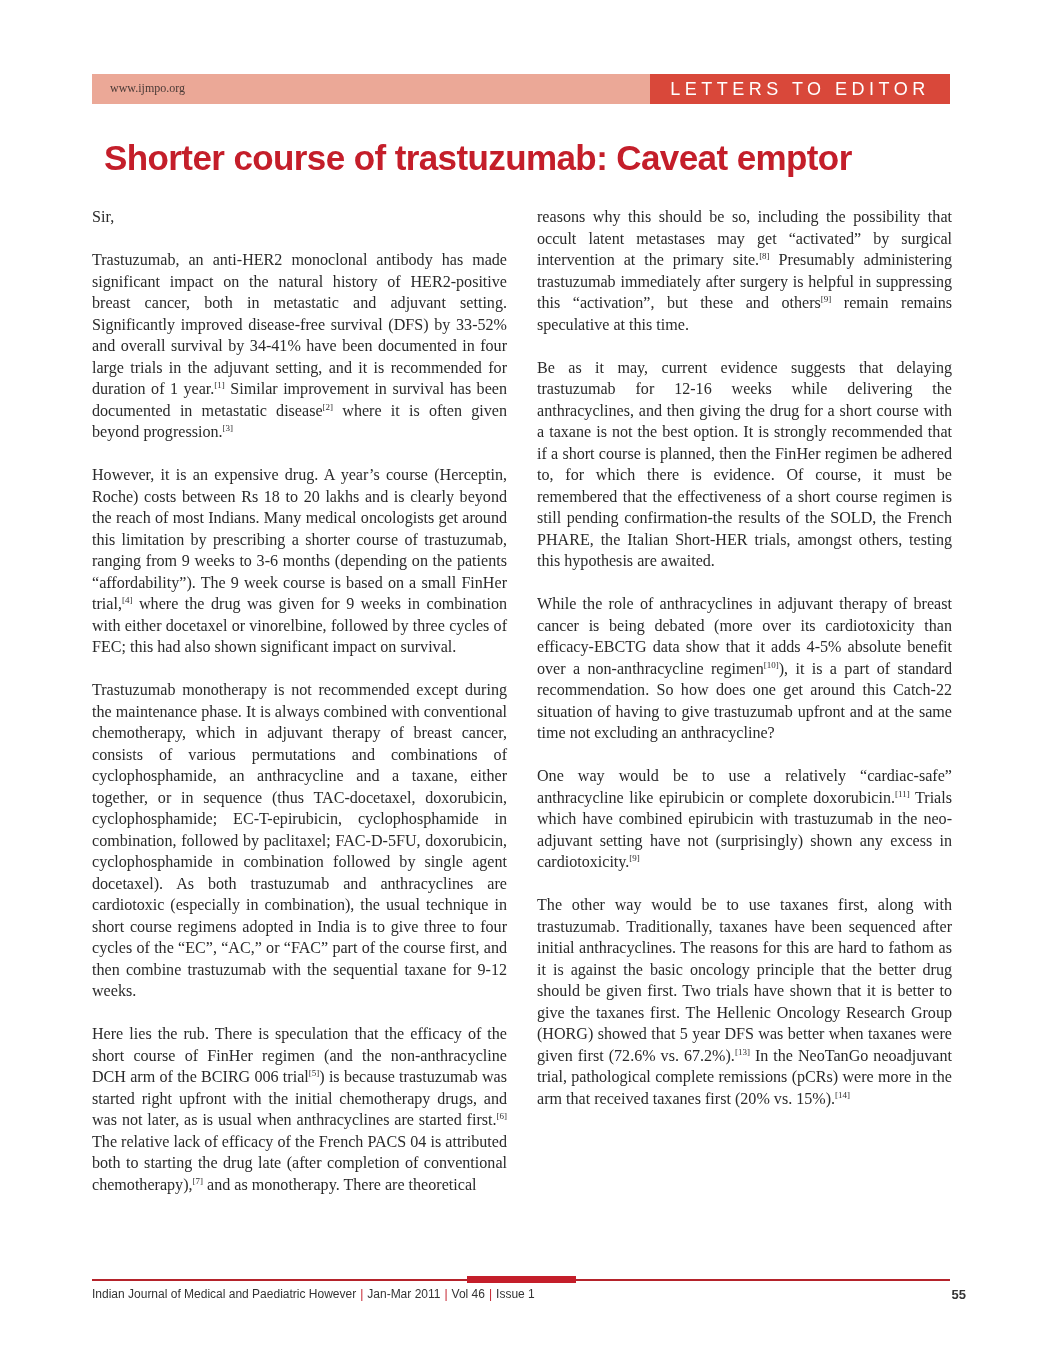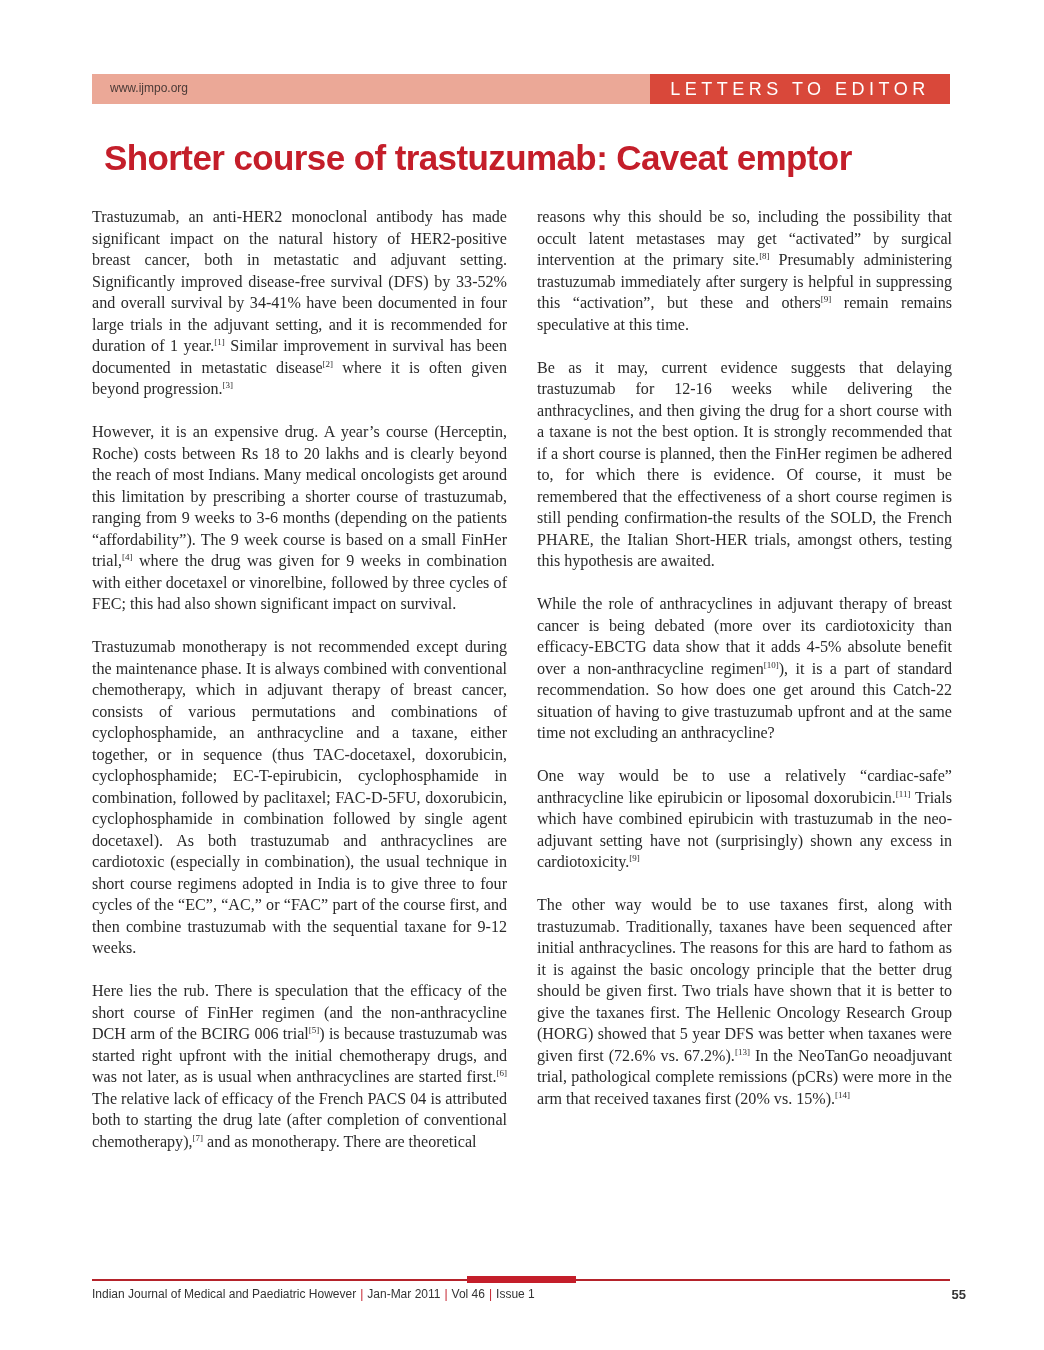--- a/index.html
+++ b/index.html
@@ -3,21 +3,21 @@
 <meta charset="utf-8">
 <style>
   html, body { margin: 0; padding: 0; background: #ffffff; }
   body { width: 1044px; height: 1350px; position: relative; overflow: hidden; }
   .header-band {
     position: absolute; left: 92px; top: 74px; width: 858px; height: 30px;
     background: #eba897;
   }
   .site-url {
     position: absolute; left: 18px; top: 7px;
-    font-family: Liberation Sans, sans-serif; font-size: 12px; color: #4a3a36;
+    font-family: Liberation Serif, serif; font-size: 12px; color: #4a3a36;
   }
   .section-label {
     position: absolute; right: 0; top: 0; height: 30px; width: 300px;
     background: #d9483a; color: #ffffff;
     font-family: "Liberation Sans", sans-serif; font-size: 18px;
     letter-spacing: 4.5px; line-height: 30px; text-align: center;
   }
   .title {
     position: absolute; left: 92px; top: 126px; margin: 12px;
     font-family: "Liberation Sans", sans-serif; font-weight: bold; font-size: 35px;
@@ -53,34 +53,35 @@
 <body>
 
 <div class="header-band">
   <span class="site-url">www.ijmpo.org</span>
   <div class="section-label">LETTERS TO EDITOR</div>
 </div>
 
 <h1 class="title">Shorter course of trastuzumab: Caveat emptor</h1>
 
 <div class="col col-left">
+  <p>Sir,</p>
   <div>
       <p><span>Trastuzumab, an anti-HER2 monoclonal antibody has made significant impact on the natural history of HER2-positive breast cancer, both in metastatic and adjuvant setting. Significantly improved disease-free survival (DFS) by 33-52% and overall survival by 34-41% have been documented in four large trials in the adjuvant setting, and it is recommended for duration of 1 year.</span><sup>[1]</sup><span> Similar improvement in survival has been documented in metastatic disease</span><sup>[2]</sup><span> where it is often given beyond progression.</span><sup>[3]</sup></p>
       <p><span>However, it is an expensive drug. A year’s course (Herceptin, Roche) costs between Rs 18 to 20 lakhs and is clearly beyond the reach of most Indians. Many medical oncologists get around this limitation by prescribing a shorter course of trastuzumab, ranging from 9 weeks to 3-6 months (depending on the patients “affordability”). The 9 week course is based on a small FinHer trial,</span><sup>[4]</sup><span> where the drug was given for 9 weeks in combination with either docetaxel or vinorelbine, followed by three cycles of FEC; this had also shown significant impact on survival.</span></p>
       <p><span>Trastuzumab monotherapy is not recommended except during the maintenance phase. It is always combined with conventional chemotherapy, which in adjuvant therapy of breast cancer, consists of various permutations and combinations of cyclophosphamide, an anthracycline and a taxane, either together, or in sequence (thus TAC-docetaxel, doxorubicin, cyclophosphamide; EC-T-epirubicin, cyclophosphamide in combination, followed by paclitaxel; FAC-D-5FU, doxorubicin, cyclophosphamide in combination followed by single agent docetaxel). As both trastuzumab and anthracyclines are cardiotoxic (especially in combination), the usual technique in short course regimens adopted in India is to give three to four cycles of the “EC”, “AC,” or “FAC” part of the course first, and then combine trastuzumab with the sequential taxane for 9-12 weeks.</span></p>
       <p class="last"><span>Here lies the rub. There is speculation that the efficacy of the short course of FinHer regimen (and the non-anthracycline DCH arm of the BCIRG 006 trial</span><sup>[5]</sup><span>) is because trastuzumab was started right upfront with the initial chemotherapy drugs, and was not later, as is usual when anthracyclines are started first.</span><sup>[6]</sup><span> The relative lack of efficacy of the French PACS 04 is attributed both to starting the drug late (after completion of conventional chemotherapy),</span><sup>[7]</sup><span> and as monotherapy. There are theoretical</span></p>
     </div>
 </div>
 
 <div class="col col-right">
   <div>
       <p><span>reasons why this should be so, including the possibility that occult latent metastases may get “activated” by surgical intervention at the primary site.</span><sup>[8]</sup><span> Presumably administering trastuzumab immediately after surgery is helpful in suppressing this “activation”, but these and others</span><sup>[9]</sup><span> remain remains speculative at this time.</span></p>
       <p><span>Be as it may, current evidence suggests that delaying trastuzumab for 12-16 weeks while delivering the anthracyclines, and then giving the drug for a short course with a taxane is not the best option. It is strongly recommended that if a short course is planned, then the FinHer regimen be adhered to, for which there is evidence. Of course, it must be remembered that the effectiveness of a short course regimen is still pending confirmation-the results of the SOLD, the French PHARE, the Italian Short-HER trials, amongst others, testing this hypothesis are awaited.</span></p>
       <p><span>While the role of anthracyclines in adjuvant therapy of breast cancer is being debated (more over its cardiotoxicity than efficacy-EBCTG data show that it adds 4-5% absolute benefit over a non-anthracycline regimen</span><sup>[10]</sup><span>), it is a part of standard recommendation. So how does one get around this Catch-22 situation of having to give trastuzumab upfront and at the same time not excluding an anthracycline?</span></p>
-      <p><span>One way would be to use a relatively “cardiac-safe” anthracycline like epirubicin or liposomal doxorubicin.</span><sup>[11]</sup><span> Trials which have combined epirubicin with trastuzumab in the neo-adjuvant setting have not (surprisingly) shown any excess in cardiotoxicity.</span><sup>[9]</sup></p>
+      <p><span>One way would be to use a relatively “cardiac-safe” anthracycline like epirubicin or complete doxorubicin.</span><sup>[11]</sup><span> Trials which have combined epirubicin with trastuzumab in the neo-adjuvant setting have not (surprisingly) shown any excess in cardiotoxicity.</span><sup>[9]</sup></p>
       <p><span>The other way would be to use taxanes first, along with trastuzumab. Traditionally, taxanes have been sequenced after initial anthracyclines. The reasons for this are hard to fathom as it is against the basic oncology principle that the better drug should be given first. Two trials have shown that it is better to give the taxanes first. The Hellenic Oncology Research Group (HORG) showed that 5 year DFS was better when taxanes were given first (72.6% vs. 67.2%).</span><sup>[13]</sup><span> In the NeoTanGo neoadjuvant trial, pathological complete remissions (pCRs) were more in the arm that received taxanes first (20% vs. 15%).</span><sup>[14]</sup></p>
     </div>
 </div>
 
 <div class="footer-line"></div>
 <div class="footer-accent"></div>
 <div class="footer-text">
   <span>Indian Journal of Medical and Paediatric However</span><span class="footer-sep">|</span><span>Jan-Mar 2011</span><span class="footer-sep">|</span><span>Vol 46</span><span class="footer-sep">|</span><span>Issue 1</span>
 </div>
 <div class="page-num">55</div>

